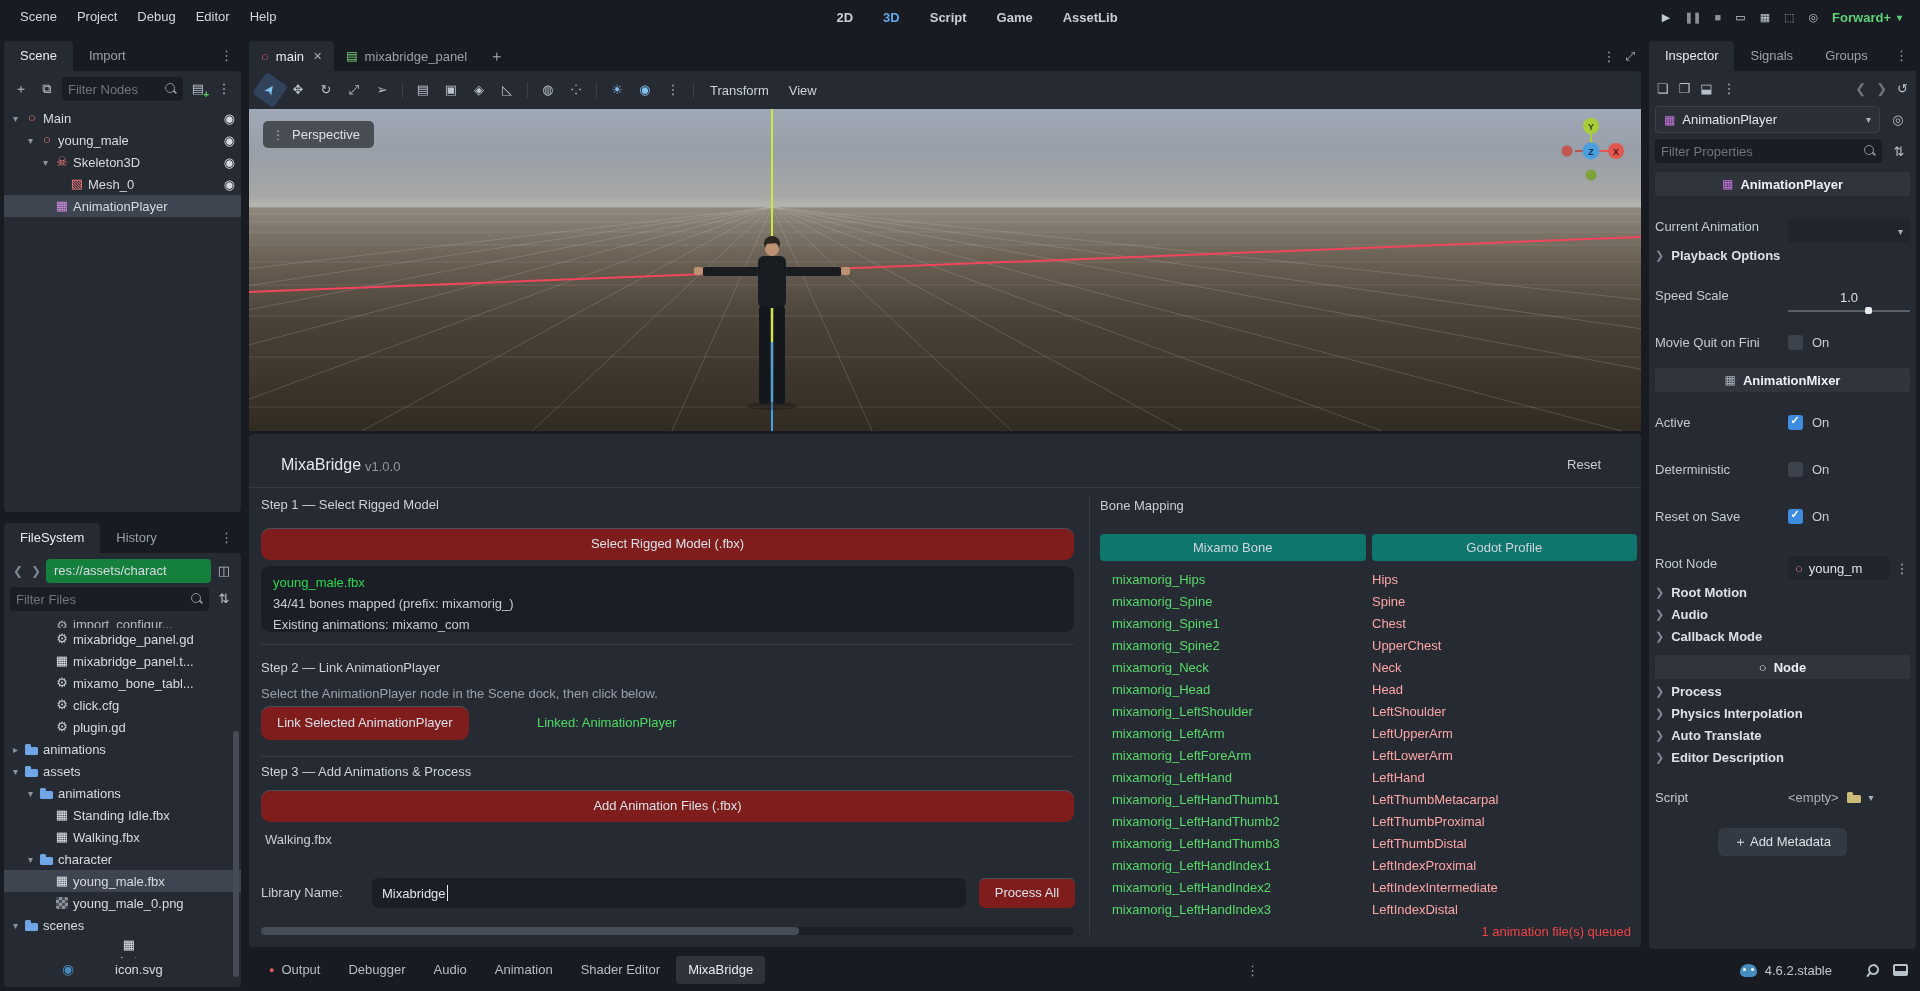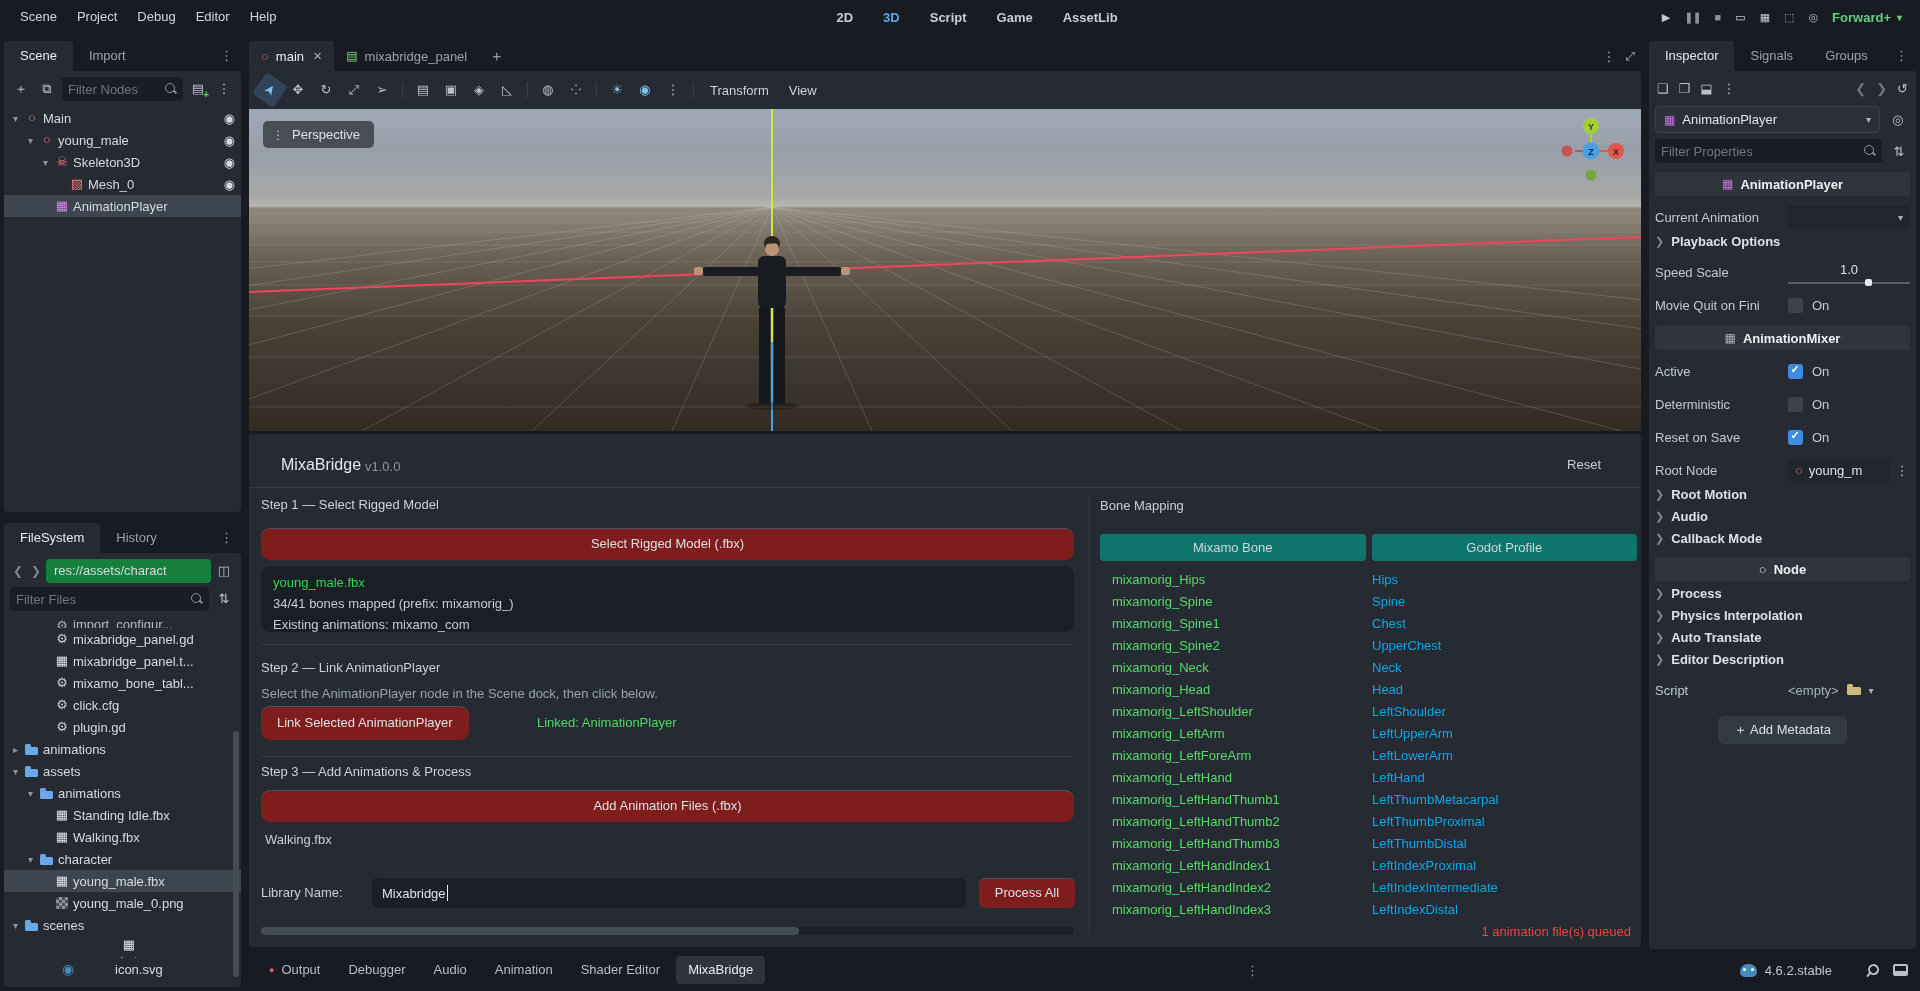--- a/index.html
+++ b/index.html
@@ -104,21 +104,21 @@
   .caret{width:1px;height:16px;background:#e8ebee;margin-left:1px}
   .btn-process{position:absolute;left:730px;top:444px;width:96px;height:30px;line-height:30px;border-radius:6px;font-size:13px}
   .hscroll{position:absolute;left:12px;top:493px;width:813px;height:8px;background:#1d2127;border-radius:4px}
   .hscroll .handle{position:absolute;left:0;top:0;height:8px;width:538px;background:#454c56;border-radius:4px}
   .bm-title{position:absolute;left:851px;top:64px;color:#c9ced5}
   .bm-head{position:absolute;left:851px;top:100px;width:537px;display:flex;gap:6px}
   .bm-hcell{flex:1;height:27px;line-height:27px;background:#0f766e;border-radius:4px;text-align:center;color:#cfd5db}
   .bm-rows{position:absolute;left:851px;top:134px;width:537px}
   .bm-row{display:flex;height:22px;align-items:center}
   .bm-row .c1{width:262px;padding-left:12px;color:#58d968;overflow:hidden;white-space:nowrap}
-  .bm-row .c2{flex:1;padding-left:10px;color:#0ea5e9;overflow:hidden;white-space:nowrap}
+  .bm-row .c2{flex:1;padding-left:10px;color:#fca5a5;overflow:hidden;white-space:nowrap}
   .queued{position:absolute;right:10px;top:490px;color:#ef4444}
   
   #right{position:absolute;right:0;top:34px;width:275px;bottom:42px}
   .insp-panel{position:absolute;left:4px;right:4px;top:37px;bottom:0;border-radius:0 0 4px 4px;padding:5px 6px;overflow:hidden}
   .itoolbar{display:flex;align-items:center;gap:10px;height:24px;color:#b9c1ca;padding:0 2px}
   .itb{font-size:13px}
   .itb.dim{color:#6f7680}
   .isp{flex:1}
   .node-row{display:flex;align-items:center;gap:6px;margin-top:6px}
   .node-pill{flex:1;display:flex;align-items:center;gap:7px;background:#2b3038;border:1px solid #3a414b;border-radius:4px;height:27px;padding:0 8px}
@@ -126,21 +126,21 @@
   .node-pill .nl{color:#e2e6ea}
   .node-pill .chev{margin-left:auto;color:#aab1ba;font-size:10px}
   .docbtn{width:24px;text-align:center;color:#b9c1ca}
   .filter-row{display:flex;align-items:center;gap:6px;margin-top:6px}
   .filter-row .search{height:24px}
   .tunebtn{width:22px;text-align:center;color:#b9c1ca}
   .isec{height:24px;margin-top:9px;background:#2f343d;border-radius:3px;display:flex;align-items:center;justify-content:center;gap:7px;font-weight:700;color:#edf0f3}
   .isec .si-anim{color:#c875e0;font-size:12px;font-weight:400}
   .isec .si-mixer{color:#aab1ba;font-size:12px;font-weight:400}
   .isec .si-node{color:#e8ebee;font-weight:700}
-  .iprop{display:flex;align-items:center;margin-top:9px;min-height:24px}
+  .iprop{display:flex;align-items:flex-start;margin-top:23px;min-height:24px}
   .ilabel{flex:1;color:#c3cad2;overflow:hidden;white-space:nowrap}
   .ictrl{width:122px;display:flex;align-items:center;flex:none}
   .dd{flex:1;height:24px;background:#21252c;border-radius:4px;display:flex;align-items:center;padding:0 7px;color:#dfe3e8}
   .dd .chev{margin-left:auto;color:#aab1ba;font-size:10px}
   .ifold{display:flex;align-items:center;gap:7px;height:19px;margin-top:3px;color:#dce1e7;font-weight:700}
   .ifold .fa{color:#7f8893;font-weight:400;font-size:11px}
   .cb{width:15px;height:15px;border-radius:3px;background:#3c434c;flex:none;position:relative}
   .cb.checked{background:#3e8ce0}
   .cb.checked::after{content:"✓";position:absolute;left:2.5px;top:-1px;color:#fff;font-size:11px;font-weight:700}
   .onlab{margin-left:9px;color:#c3cad2}

